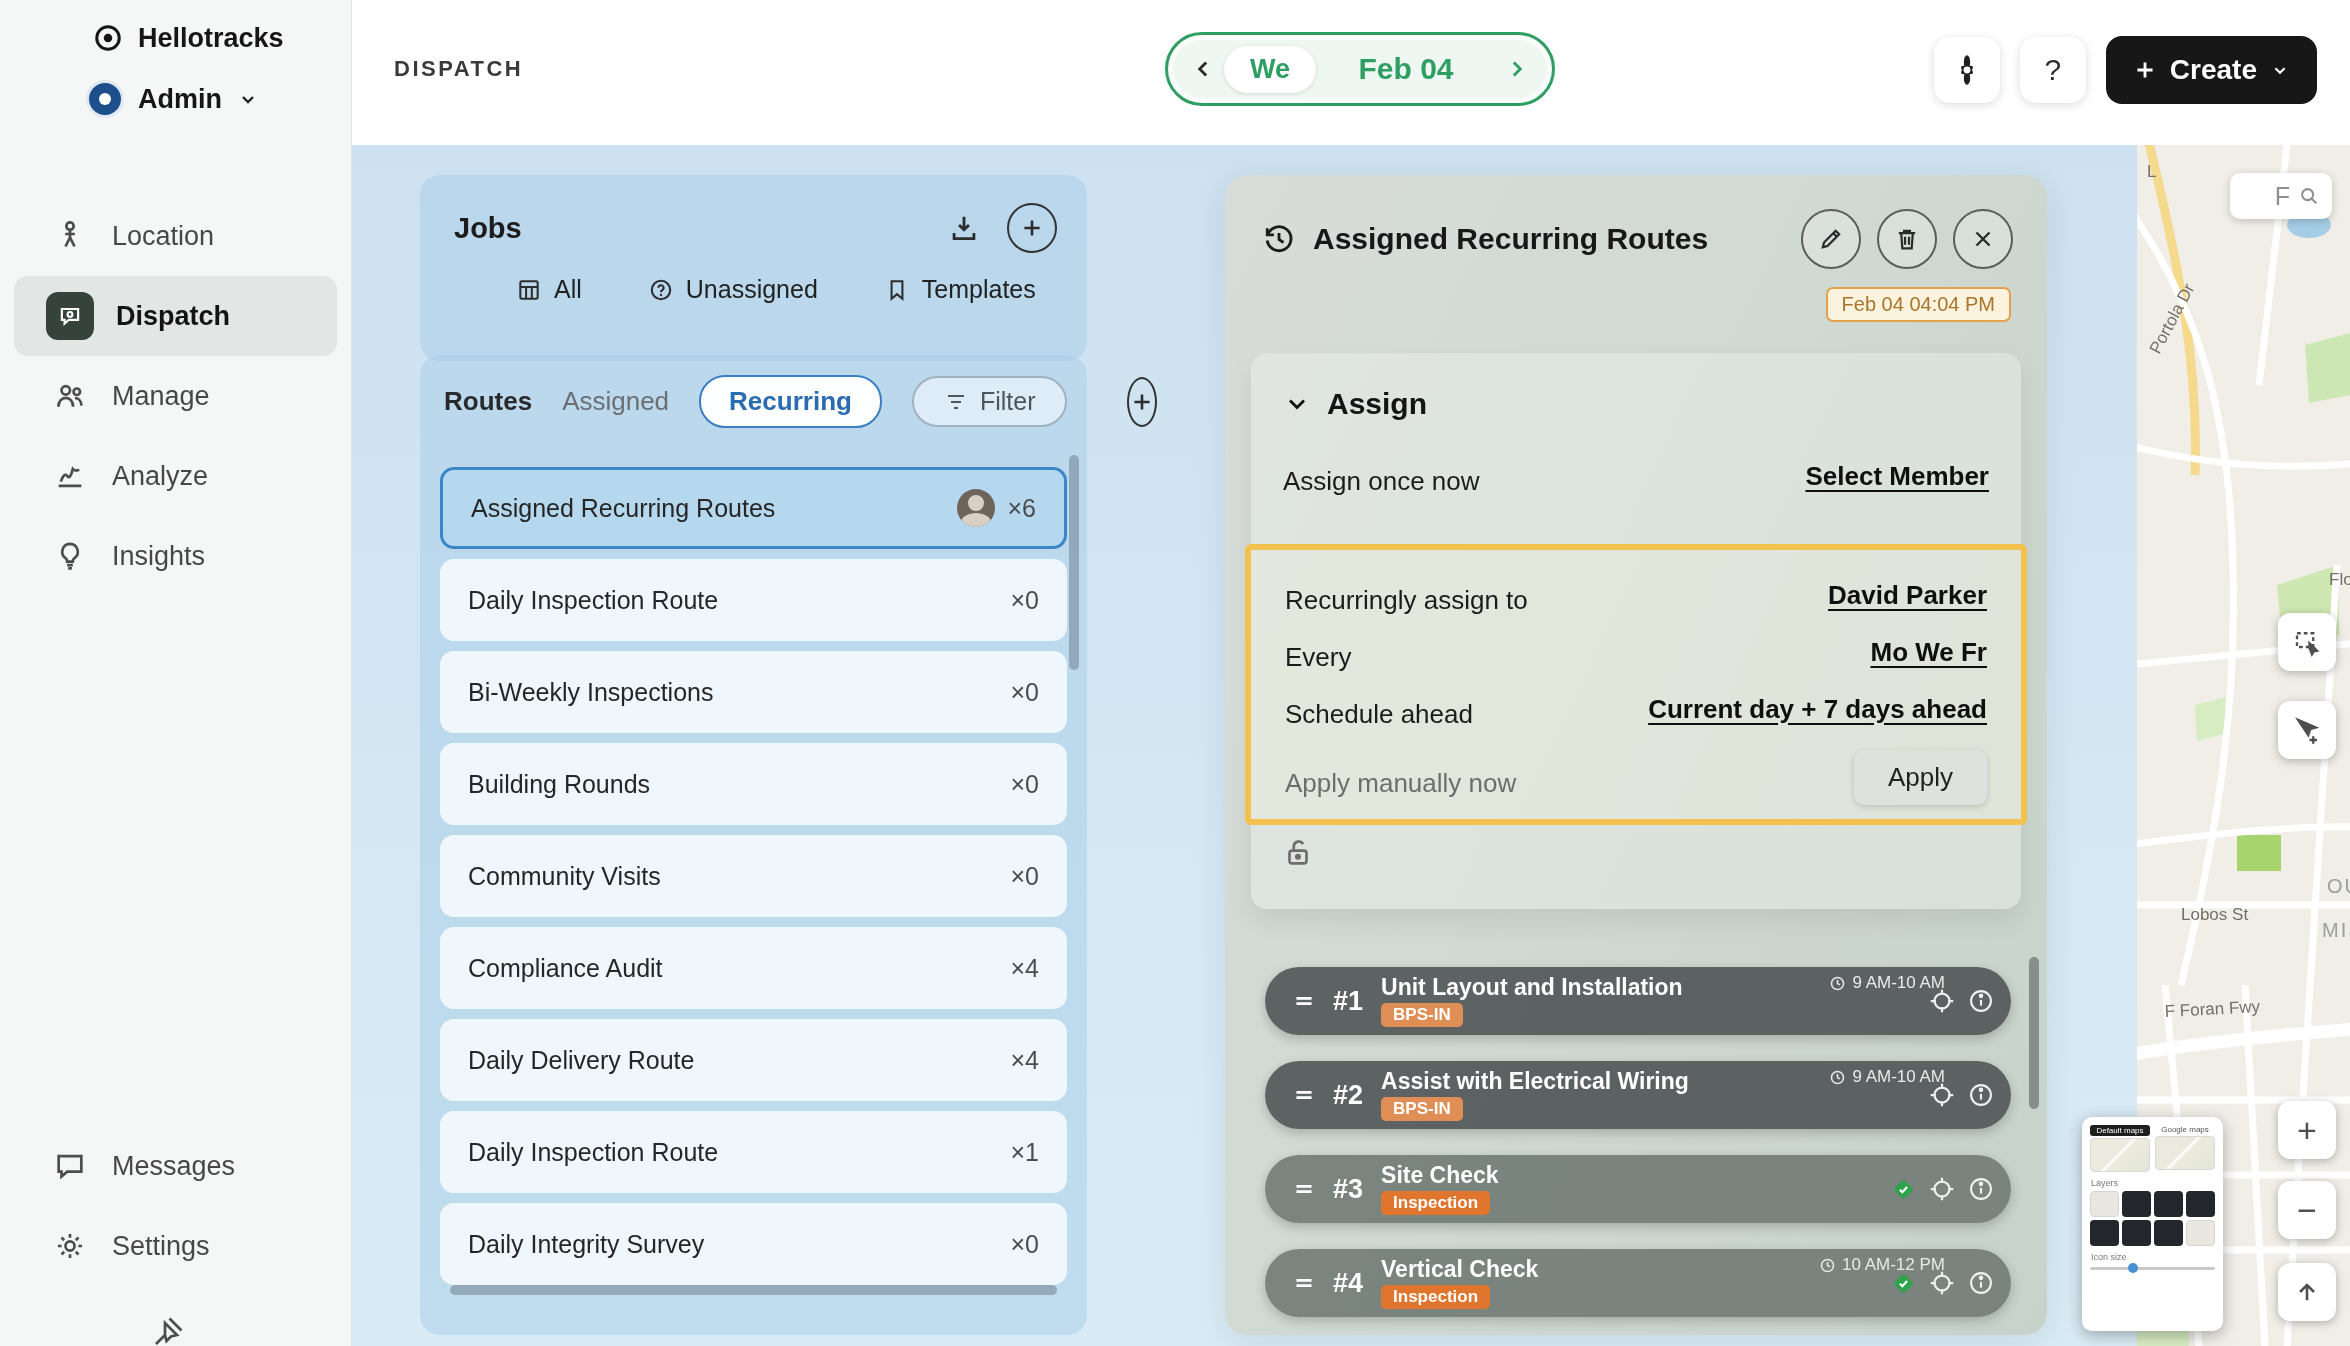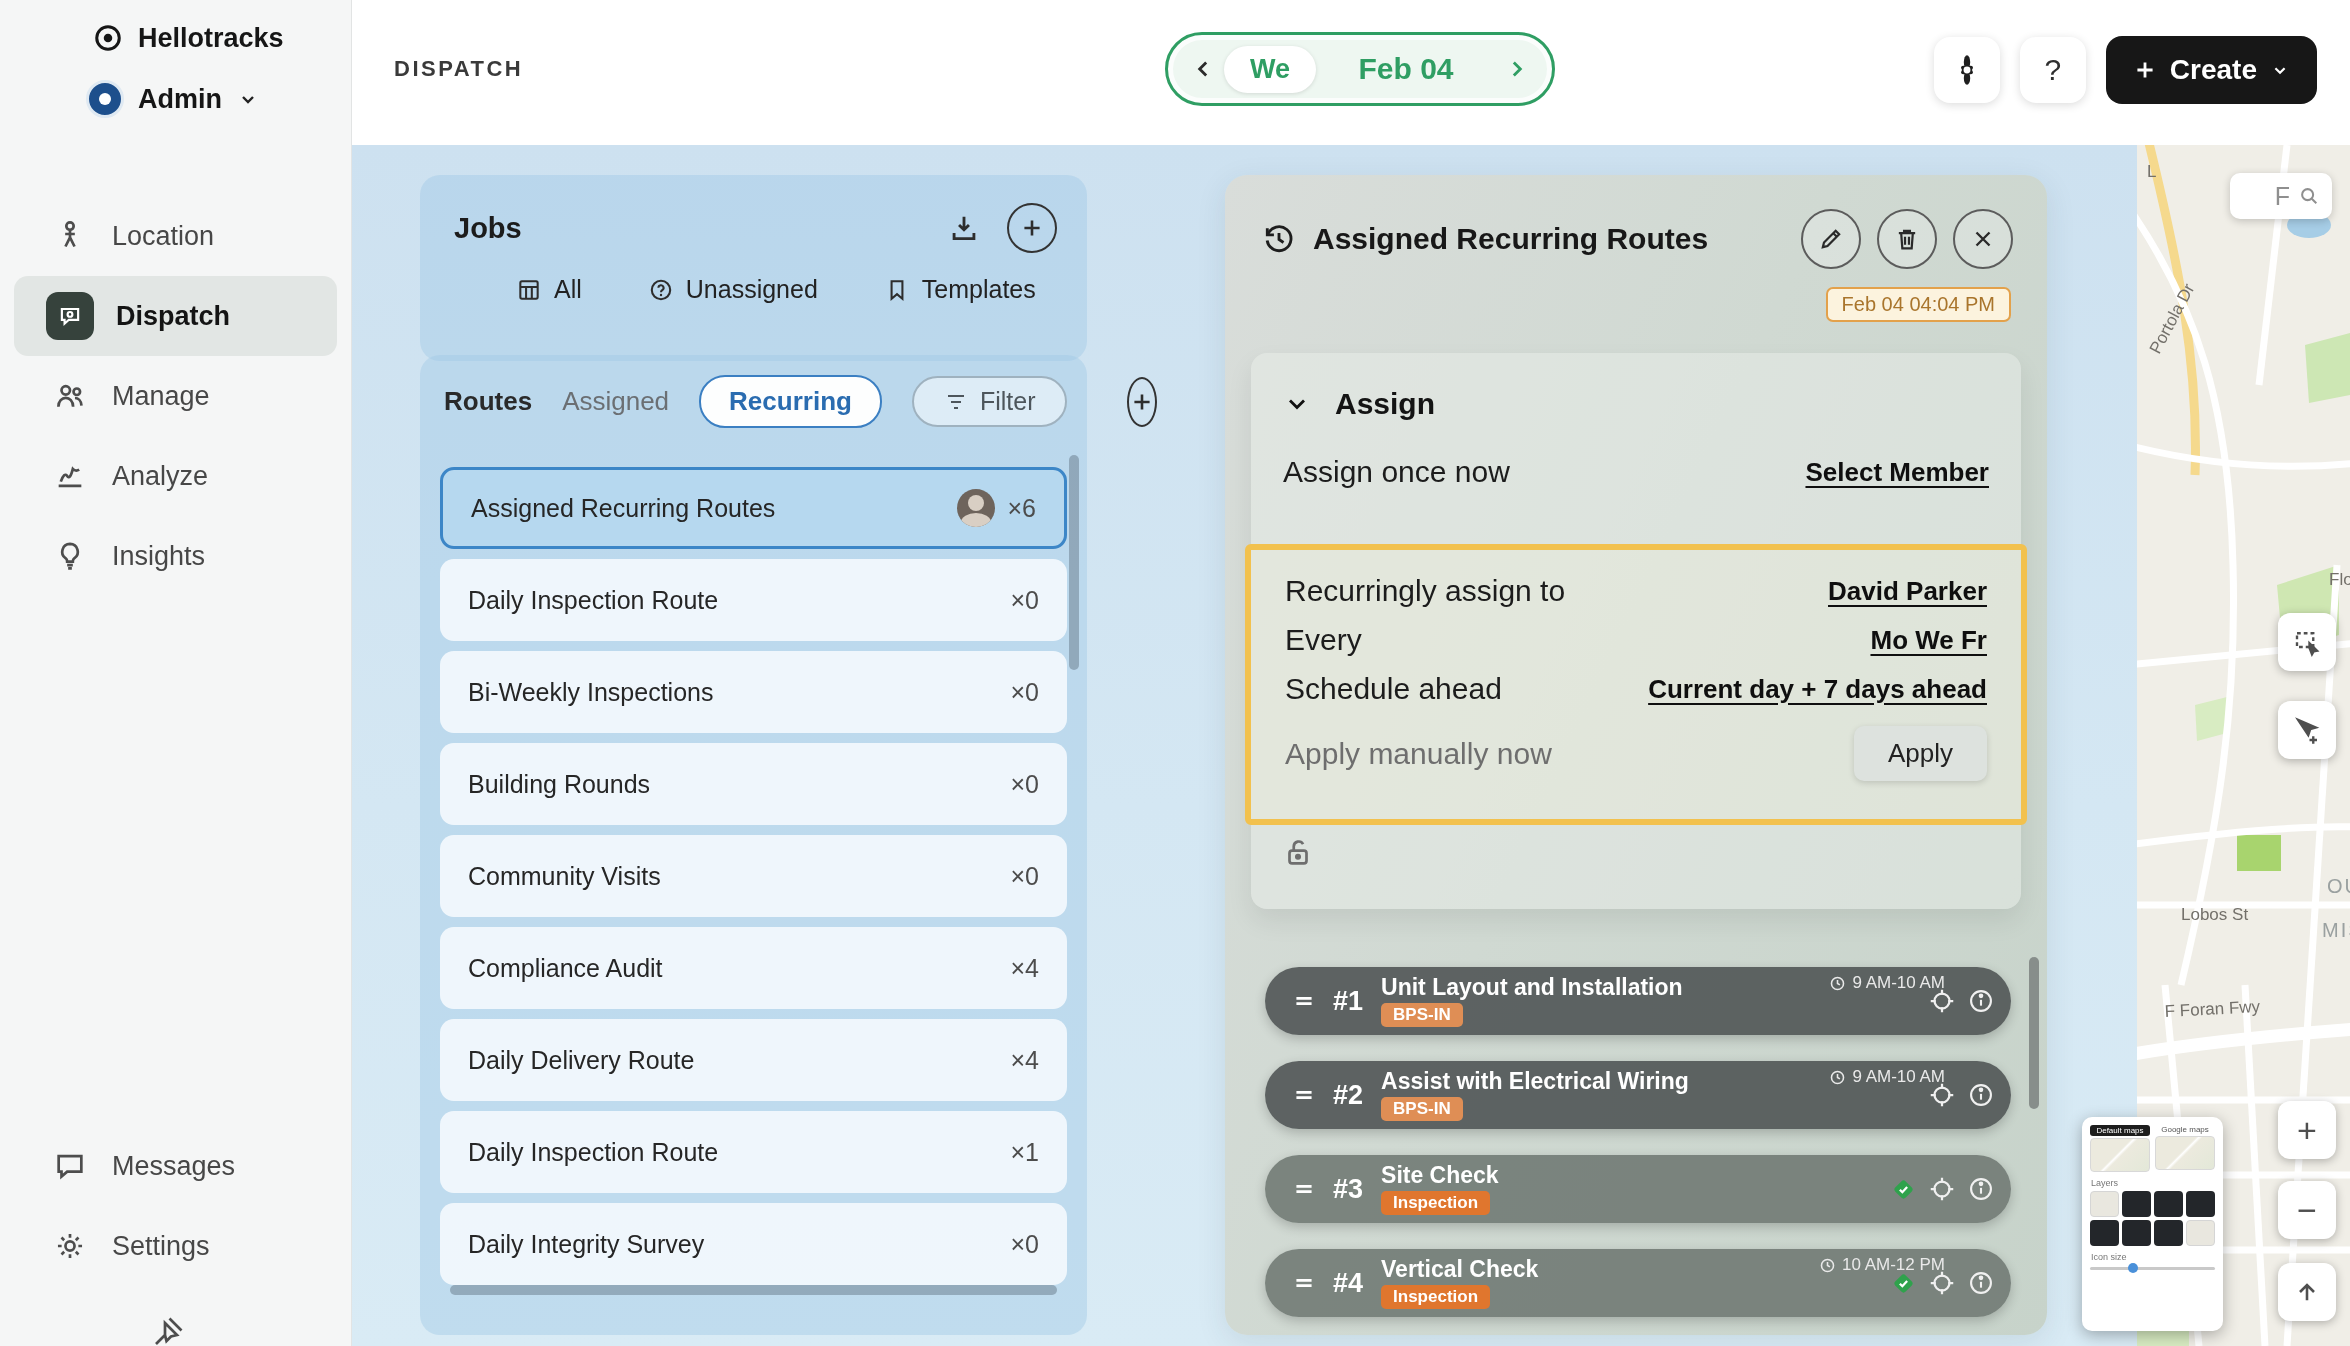--- a/index.html
+++ b/index.html
@@ -66,25 +66,25 @@
   .h-scrollbar { position:absolute; height:10px; border-radius:5px; background:rgba(110,130,145,.55); cursor:grab; }
 
   
   .detail-panel { position:absolute; left:873px; top:30px; width:822px; height:1160px; border-radius:22px; background:linear-gradient(115deg,#d9ddda 0%,#d0d9d2 45%,#c7d3ca 100%); box-shadow:0 8px 30px rgba(40,60,70,.10); }
   .detail-head { display:flex; align-items:center; padding:34px 34px 0 36px; gap:16px; }
   .detail-title { font-size:30px; font-weight:600; color:#181818; flex:1; }
   .detail-head-btns { display:flex; gap:16px; }
   .detail-circle-btn { width:60px; height:60px; border-radius:50%; border:2px solid #5c5c5c; background:rgba(255,255,255,.22); display:flex; align-items:center; justify-content:center; cursor:pointer; }
   .timestamp-badge { position:absolute; top:112px; right:36px; font-size:20px; color:#a9752c; background:#fcf3de; border:2px solid #e3a14b; border-radius:7px; padding:4px 14px; }
   .assign-card { position:absolute; left:26px; top:178px; width:770px; height:556px; border-radius:16px; background:rgba(235,240,235,0.45); box-shadow:0 12px 26px rgba(0,0,0,.08); }
-  .assign-head { display:flex; align-items:center; gap:24px; padding:34px 0 0 32px; }
+  .assign-head { display:flex; align-items:center; gap:16px; padding:34px 0 0 32px; }
   .assign-title { font-size:30px; font-weight:700; color:#141414; }
   .row-kv { display:flex; align-items:center; justify-content:space-between; padding:0 32px; }
   .once-row { margin-top:34px; }
-  .kv-label { font-size:30px; color:#1c1c1c; }
+  .kv-label { font-size:26px; color:#1c1c1c;margin-top:11px; }
   .kv-label.muted { color:#6e6e6e; }
   .kv-value { font-size:26px; font-weight:700; color:#0f0f0f; text-decoration:underline; text-underline-offset:5px; cursor:pointer; }
   .highlight-box { position:absolute; left:-6px; right:-6px; top:191px; height:281px; border:6px solid #f2c14e; border-radius:6px; background:rgba(252,244,208,0.18); padding:24px 34px 18px 34px; }
   .highlight-box .row-kv { padding:0; margin-bottom:15px; }
   .apply-row { display:flex; align-items:center; justify-content:space-between; margin-top:20px; }
   .apply-btn { background:#dde2de; border:none; border-radius:10px; padding:12px 34px; font-size:26px; color:#222; box-shadow:0 2px 6px rgba(0,0,0,.15); cursor:pointer; }
   .lock-wrap { position:absolute; left:56px; top:660px; width:36px; height:36px; cursor:pointer; }
 
   .djobs { position:absolute; left:40px; right:36px; top:792px; }
   .djob { position:relative; height:68px; border-radius:34px; background:rgba(82,88,88,0.92); color:#fff; display:flex; align-items:center; padding:0 100px 0 26px; margin-bottom:26px; box-shadow:0 4px 12px rgba(0,0,0,.20); cursor:pointer; }

